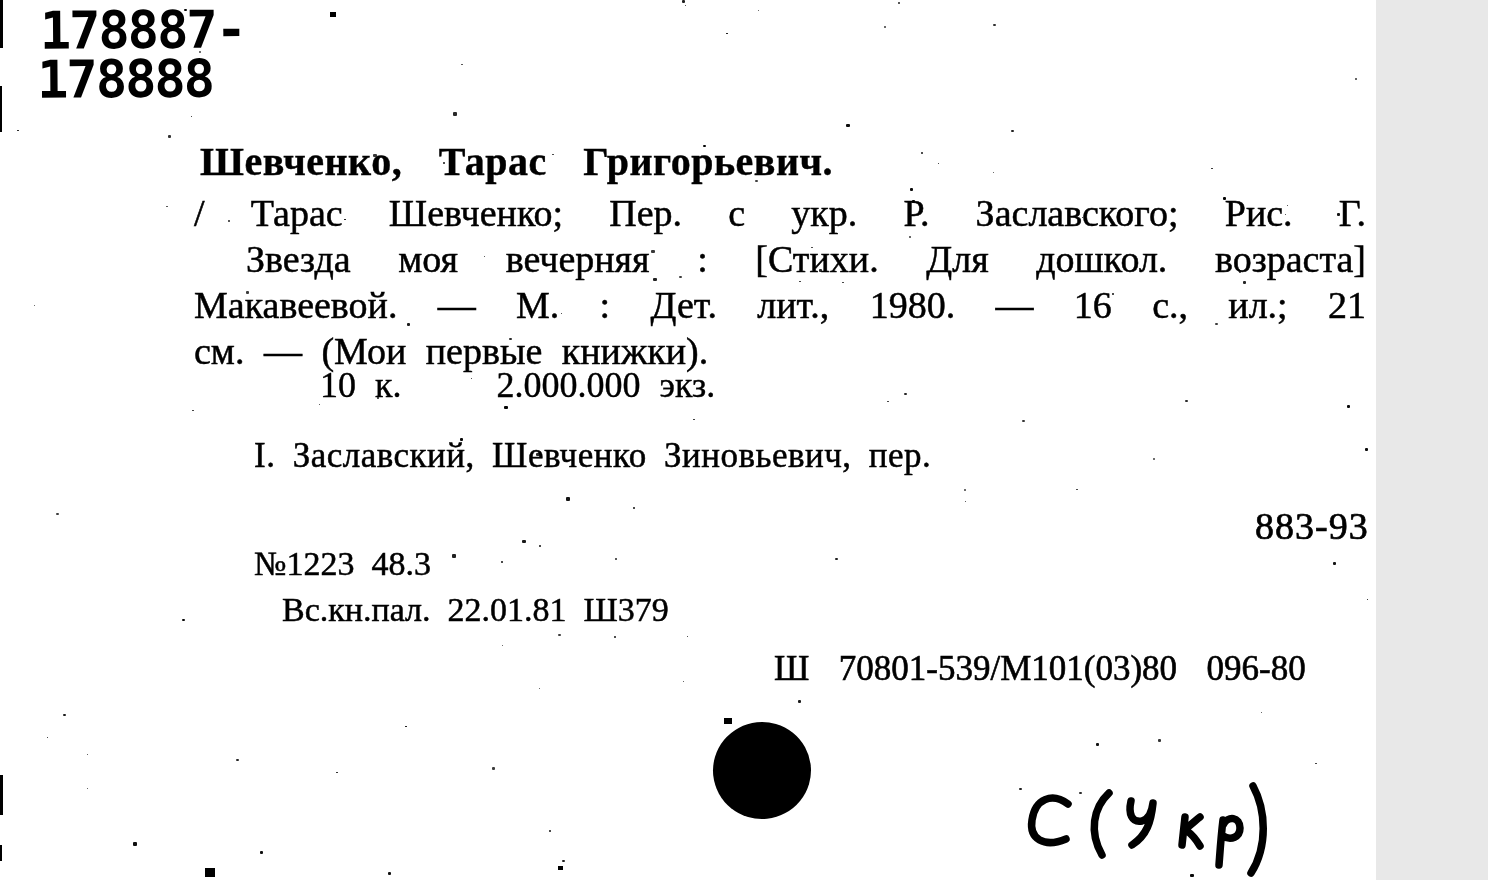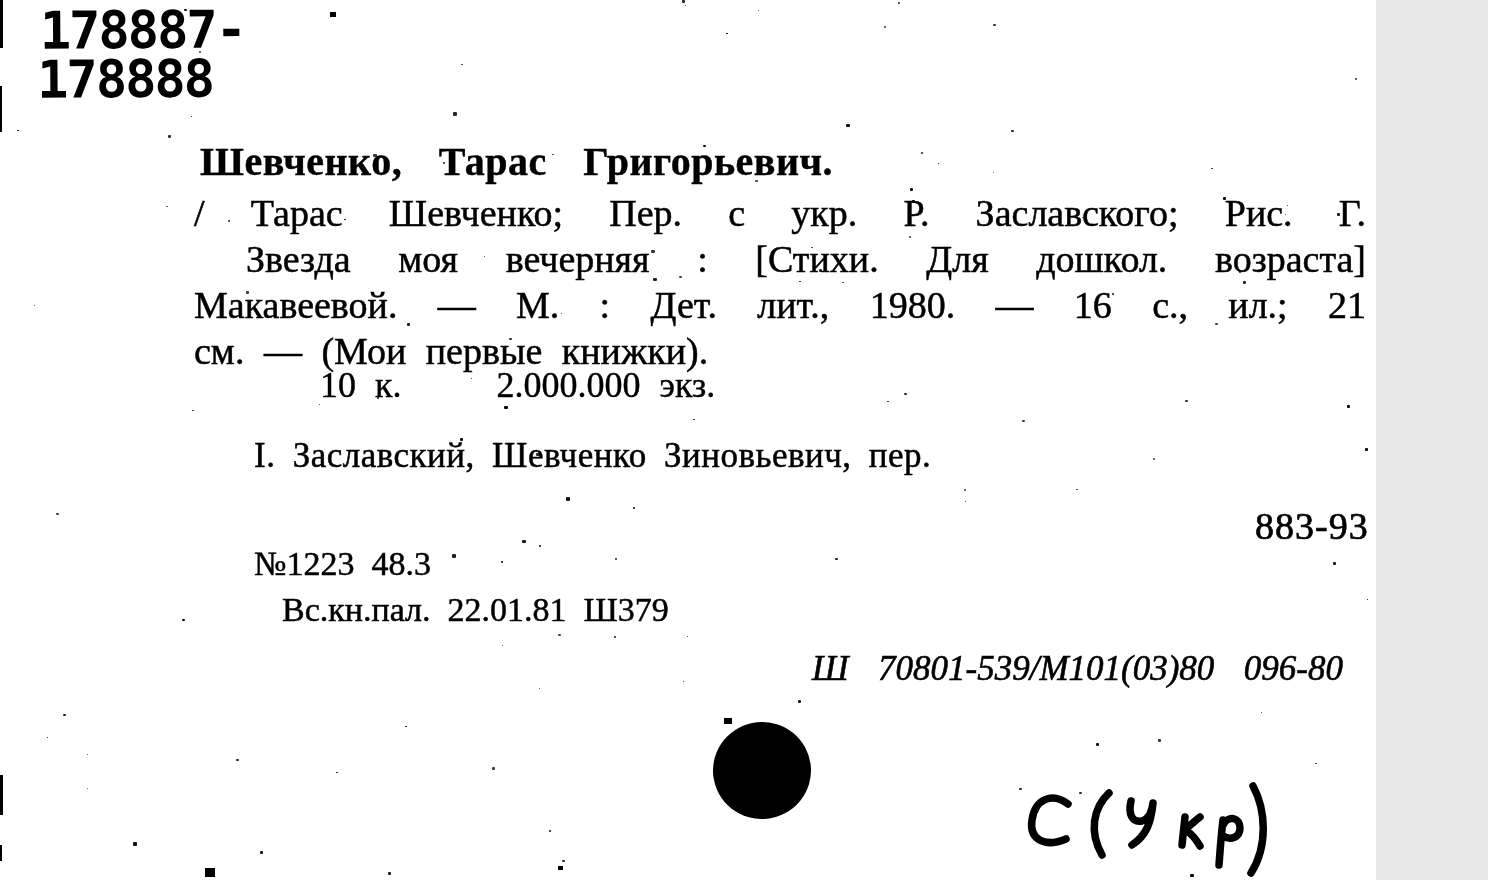--- a/index.html
+++ b/index.html
@@ -74,25 +74,24 @@
     -webkit-text-stroke: 0.7px #000;
   }
 
   .recline { font-size: 34px; white-space: pre; -webkit-text-stroke: 0.5px #000; }
   .rec1 { left: 254px; top: 545px; }
   .rec2 { left: 194px; top: 580px; }
   .rec2 .prefix { font-weight: bold; display: inline-block; width: 60px; }
   .rec3 { left: 254px; top: 591px; margin-left: 28px; }
 
   .index-line {
-    left: 812px; top: 649px;
+    left: 774px; top: 649px;
     font-size: 35px;
     white-space: pre;
     word-spacing: 6px;
-    font-style: italic;
     -webkit-text-stroke: 0.6px #000;
   }
 
   
   .punch {
     left: 713px; top: 722px;
     width: 98px; height: 97px;
     background: #000;
     border-radius: 50%;
     transform: rotate(-6deg);

